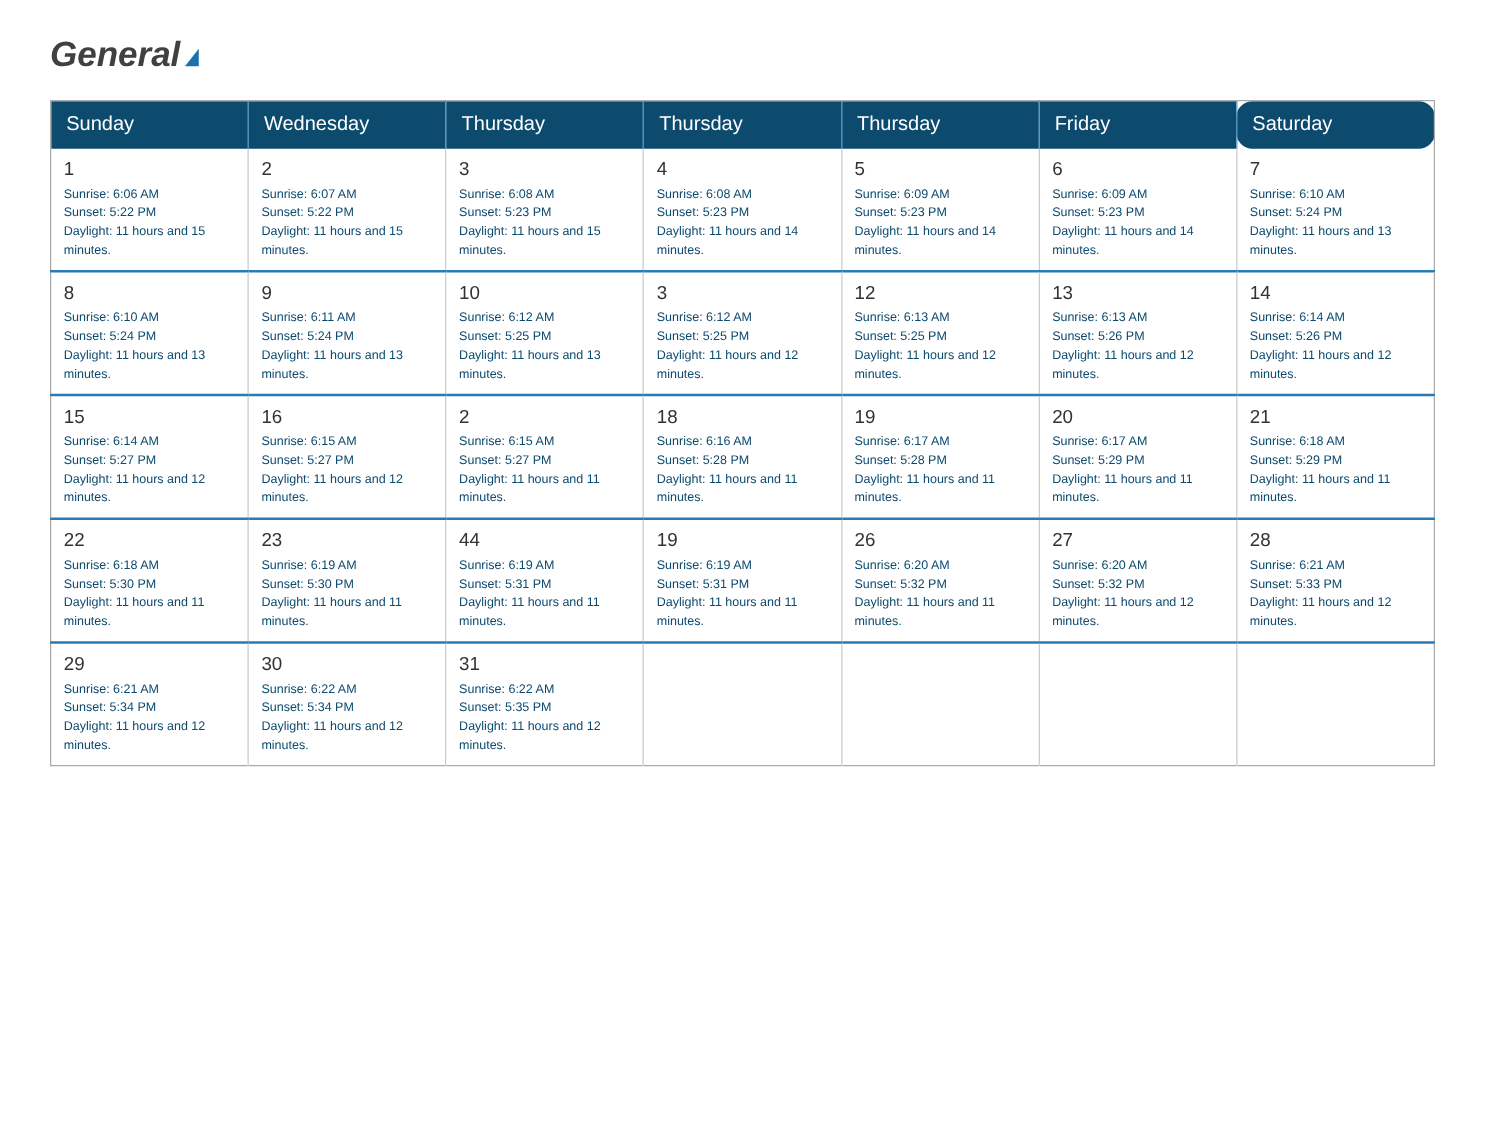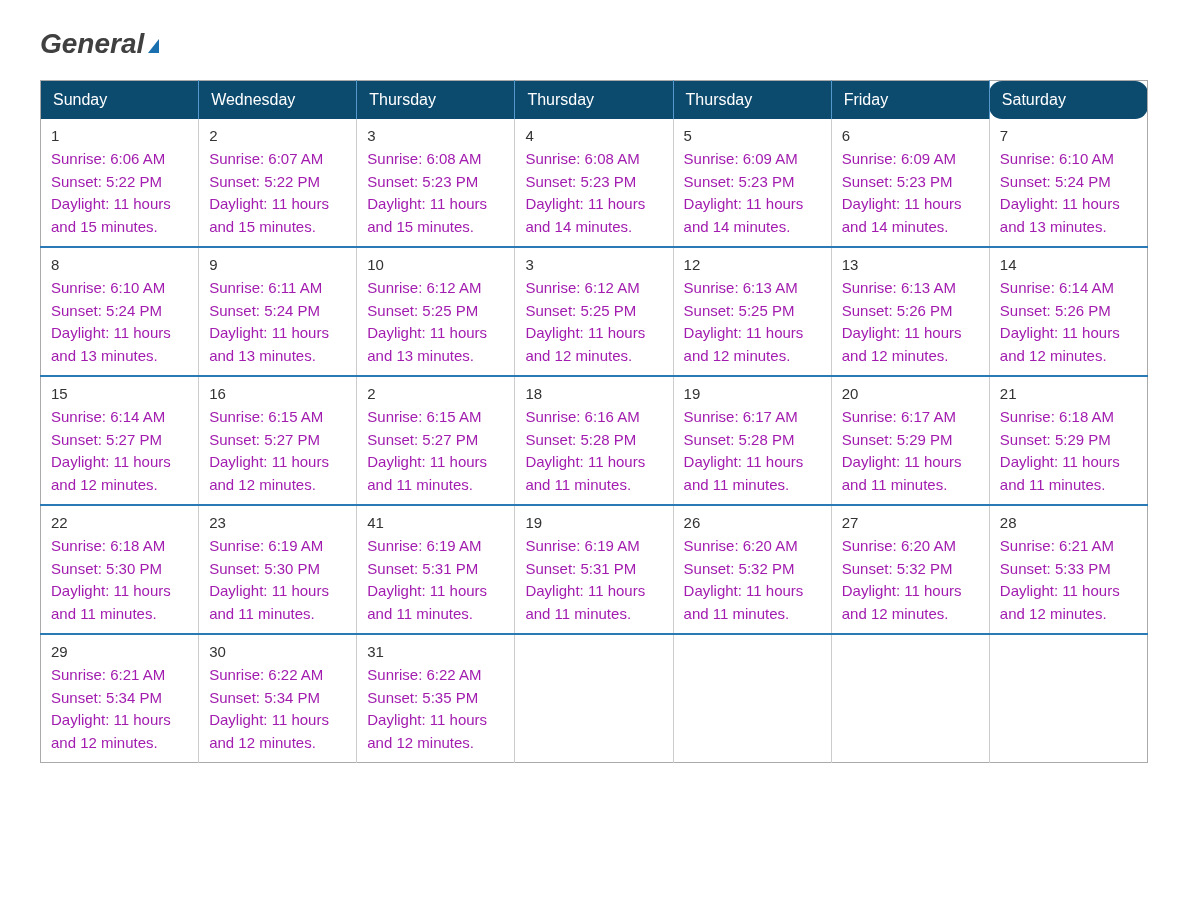--- a/index.html
+++ b/index.html
@@ -82,23 +82,23 @@
     .calendar tr:last-child td {
       border-bottom: none;
     }
     .day-number {
       font-size: 15px;
       font-weight: normal;
       margin-bottom: 4px;
       display: block;
     }
     .day-info {
-      font-size: 15px;
+      font-size: 10px;
       line-height: 1.5;
-      color: #a21caf;
+      color: #0c4a6e;
     }
     .empty {
       background: #fff;
     }
   </style>
 </head>
 <body>
 
 <div class="header">
   <div class="logo">
@@ -311,21 +311,21 @@
       </td>
         <td>
         <span class="day-number">23</span>
         <div class="day-info">
           Sunrise: 6:19 AM<br>
           Sunset: 5:30 PM<br>
           Daylight: 11 hours and 11 minutes.
         </div>
       </td>
         <td>
-        <span class="day-number">41</span>
+        <span class="day-number">44</span>
         <div class="day-info">
           Sunrise: 6:19 AM<br>
           Sunset: 5:31 PM<br>
           Daylight: 11 hours and 11 minutes.
         </div>
       </td>
         <td>
         <span class="day-number">19</span>
         <div class="day-info">
           Sunrise: 6:19 AM<br>

